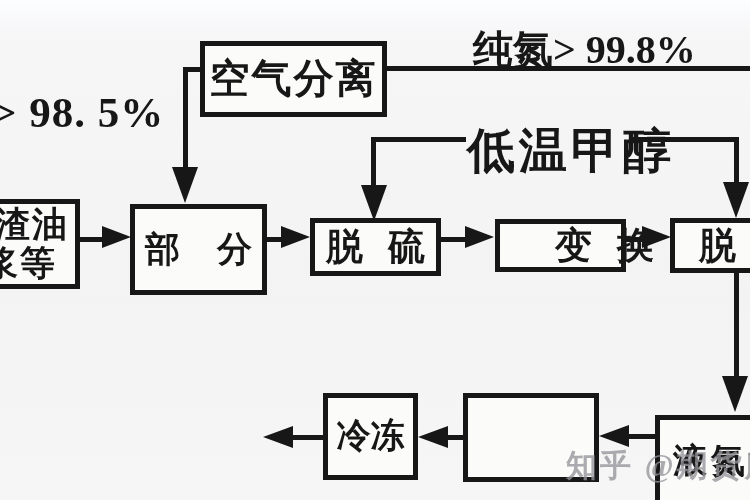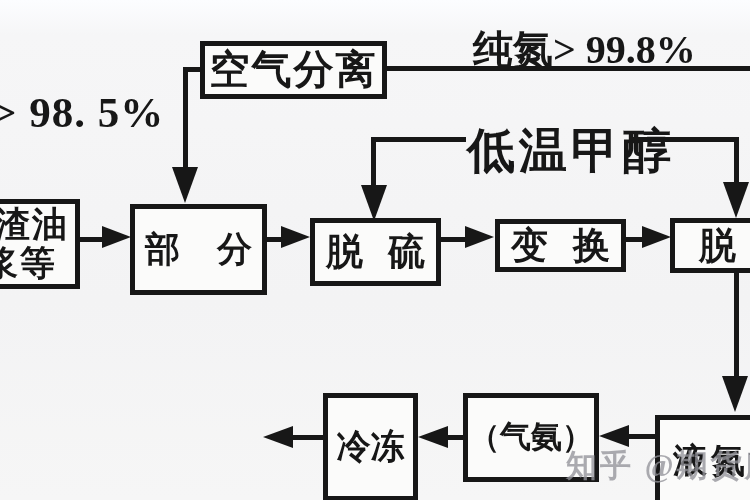--- a/index.html
+++ b/index.html
@@ -75,53 +75,52 @@
 
   <div class="tri left" style="left:599px; top:425px;"></div>
   <div class="ln" style="left:627px; top:434px; width:30px; height:5px;"></div>
 
   <div class="tri left" style="left:418px; top:426px;"></div>
   <div class="ln" style="left:445px; top:435px; width:20px; height:5px;"></div>
 
   <div class="tri left" style="left:263px; top:426px;"></div>
   <div class="ln" style="left:291px; top:435px; width:34px; height:5px;"></div>
 
-  <div class="box" style="left:200px; top:41px; width:187px; height:58px; font-size:40px;">
+  <div class="box" style="left:200px; top:41px; width:187px; height:76px; font-size:40px;">
     <span class="bl" style="letter-spacing:2px;">空气分离</span>
   </div>
 
   <div class="box" style="left:-46px; top:199px; width:126px; height:90px; font-size:35px;">
     <span class="bl" style="text-align:right; padding-right:6px; letter-spacing:2px;">渣油</span>
     <span class="bl" style="text-align:right; padding-right:18px; letter-spacing:2px;">浆等</span>
   </div>
 
   <div class="box" style="left:130px; top:204px; width:137px; height:91px; font-size:35px;">
     <span class="bl jst" style="padding:0 10px;">部分</span>
   </div>
 
-  <div class="box" style="left:310px; top:218px; width:131px; height:68px; font-size:37px;">
+  <div class="box" style="left:310px; top:218px; width:131px; height:58px; font-size:37px;">
     <span class="bl jst" style="padding:0 11px;">脱硫</span>
   </div>
 
   <div class="box" style="left:495px; top:219px; width:131px; height:53px; font-size:37px;">
-    <span class="bl jst" style="padding:0 11px;">变换</span>
+    <span class="bl jst" style="padding:0 11px;margin-left:44px;">变换</span>
   </div>
 
   <div class="box" style="left:670px; top:218px; width:160px; height:55px; font-size:37px;">
     <span class="bl" style="text-align:left; padding-left:24px;">脱</span>
   </div>
 
   <div class="box" style="left:655px; top:415px; width:170px; height:93px; font-size:34px;">
     <span class="bl" style="text-align:left; padding-left:13px; letter-spacing:4px;">液氮洗</span>
   </div>
 
   <div class="box" style="left:463px; top:393px; width:136px; height:89px; font-size:31px;">
-    <span class="bl">（气氨）</span>
   </div>
 
-  <div class="box" style="left:323px; top:393px; width:95px; height:108px; font-size:34px;">
+  <div class="box" style="left:323px; top:393px; width:95px; height:87px; font-size:34px;">
     <span class="bl">冷冻</span>
   </div>
 
 
   <div id="watermark">知乎 @期货服</div>
 
 </div>
 
 </body></html>

